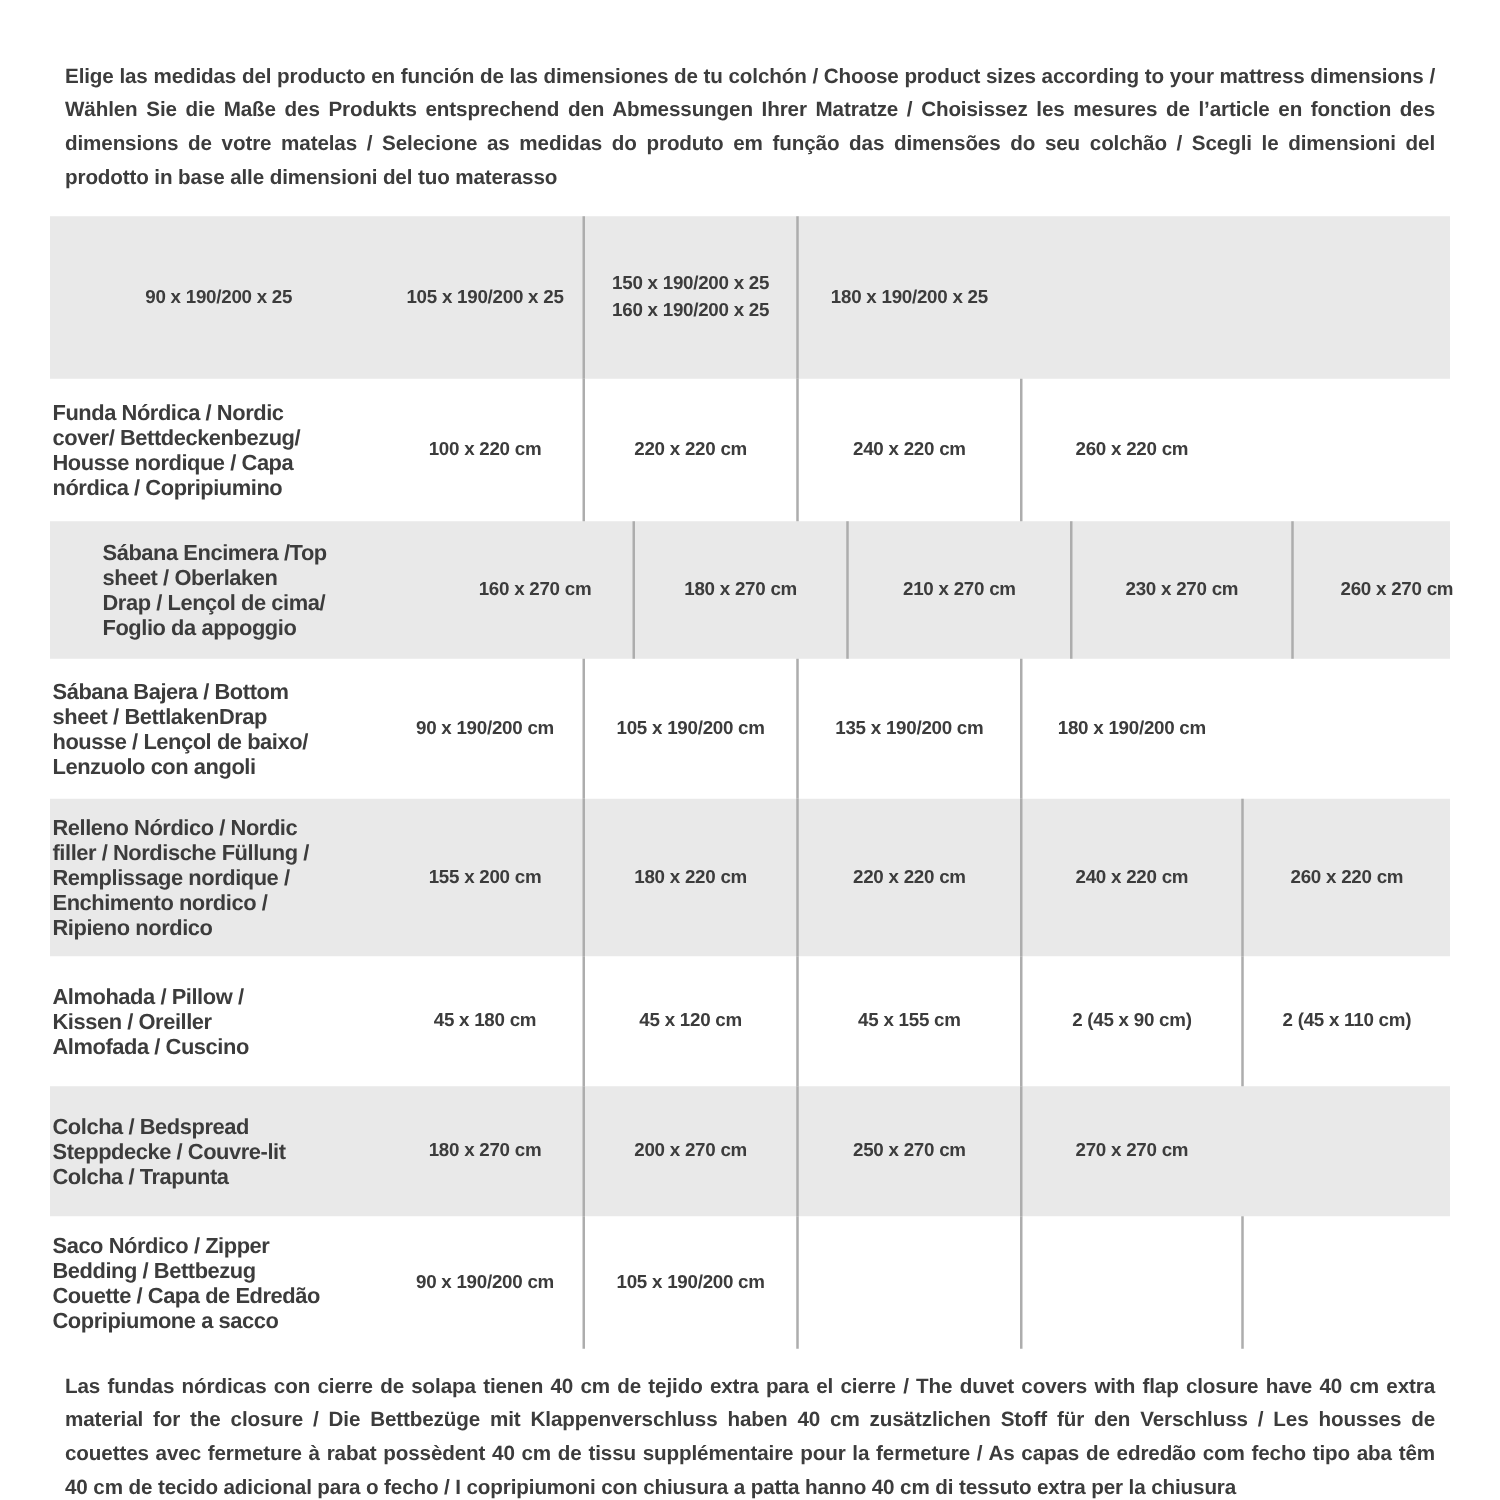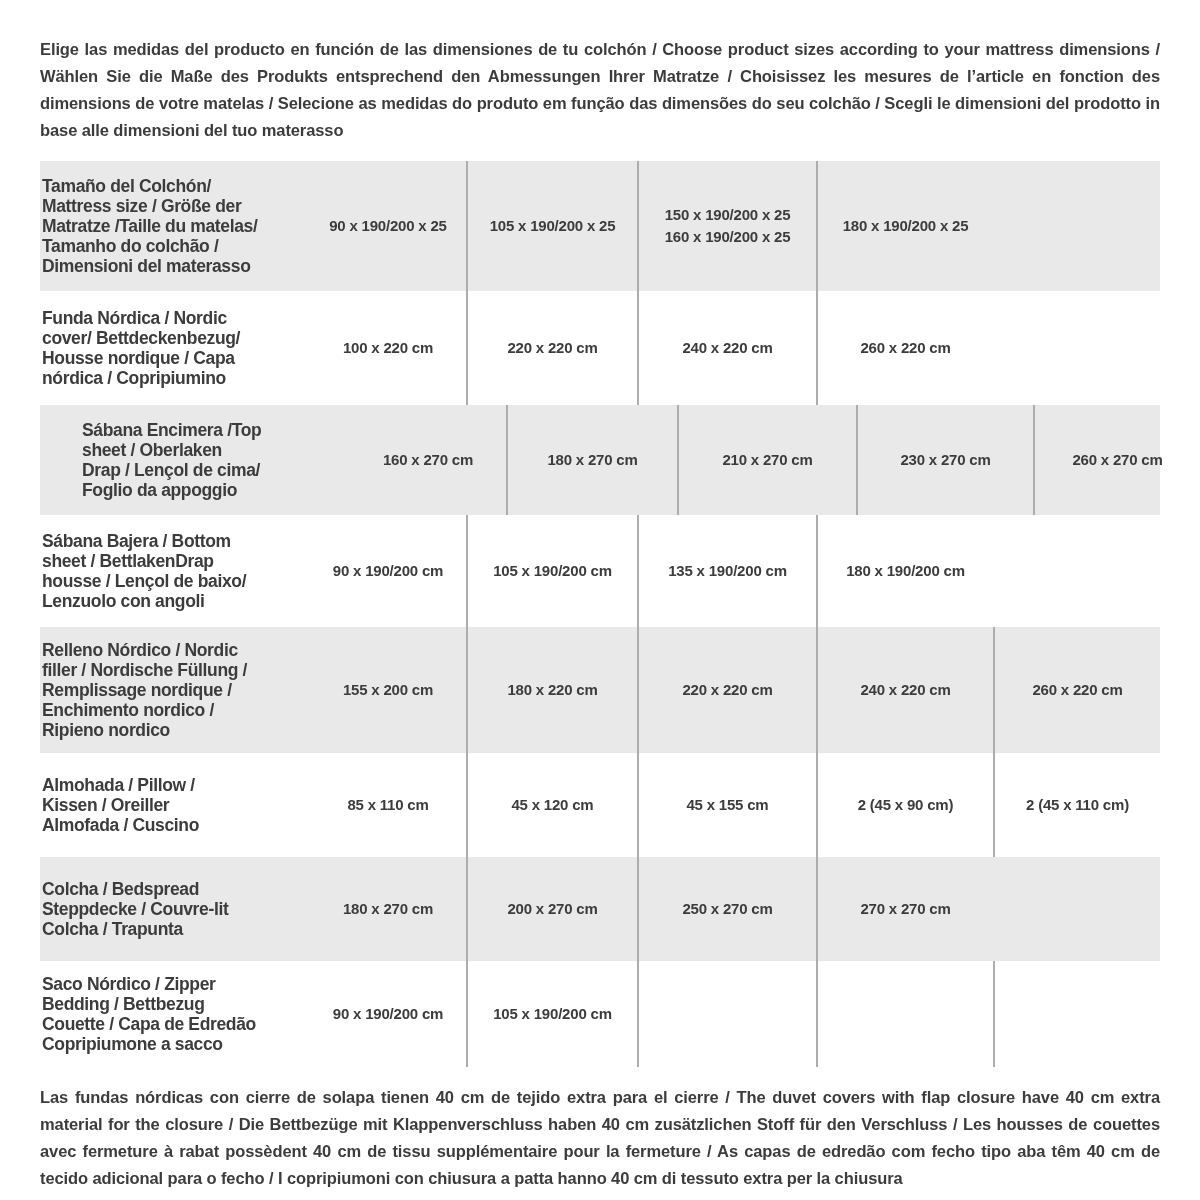--- a/index.html
+++ b/index.html
@@ -5,21 +5,21 @@
   html,body{margin:0;padding:0;}
   body{
     width:1200px;height:1200px;background:#ffffff;
     font-family:"Liberation Sans",sans-serif;
     color:var(--text,#3c3c3c);
     overflow:hidden;
   }
   .page{padding:36px 40px 0 40px;}
 
   .intro,.footnote{
-    margin:0;
+    margin:12px;
     font-weight:700;
     font-size:16.5px;
     line-height:27px;
     letter-spacing:-0.1px;
     text-align:justify;
     color:var(--text,#3c3c3c);
   }
 
   .size-table{margin-top:17px;margin-bottom:17px;}
 
@@ -56,25 +56,20 @@
 </head>
 <body>
 
 <div class="page">
 
   <p class="intro">Elige las medidas del producto en función de las dimensiones de tu colchón / Choose product sizes according to your mattress dimensions / Wählen Sie die Maße des Produkts entsprechend den Abmessungen Ihrer Matratze / Choisissez les mesures de l’article en fonction des dimensions de votre matelas / Selecione as medidas do produto em função das dimensões do seu colchão / Scegli le dimensioni del prodotto in base alle dimensioni del tuo materasso</p>
 
   <div class="size-table">
 
     <div class="t-row">
-      <div class="cell label">Tamaño del Colchón/
-Mattress size / Größe der
-Matratze /Taille du matelas/
-Tamanho do colchão /
-Dimensioni del materasso</div>
       <div class="cell val">90 x 190/200 x 25</div>
       <div class="cell val">105 x 190/200 x 25</div>
       <div class="cell val">150 x 190/200 x 25
 160 x 190/200 x 25</div>
       <div class="cell val">180 x 190/200 x 25</div>
     </div>
 
     <div class="t-row">
       <div class="cell label">Funda Nórdica /  Nordic
 cover/ Bettdeckenbezug/
@@ -119,21 +114,21 @@
       <div class="cell val">180 x 220 cm</div>
       <div class="cell val">220 x 220 cm</div>
       <div class="cell val">240 x 220 cm</div>
       <div class="cell val">260 x 220 cm</div>
     </div>
 
     <div class="t-row">
       <div class="cell label">Almohada  / Pillow /
 Kissen / Oreiller
 Almofada / Cuscino</div>
-      <div class="cell val">85 x 110 cm</div>
+      <div class="cell val">45 x 180 cm</div>
       <div class="cell val">45 x 120 cm</div>
       <div class="cell val">45 x 155 cm</div>
       <div class="cell val">2 (45 x 90 cm)</div>
       <div class="cell val">2 (45 x 110 cm)</div>
     </div>
 
     <div class="t-row">
       <div class="cell label">Colcha / Bedspread
 Steppdecke / Couvre-lit
 Colcha / Trapunta</div>

